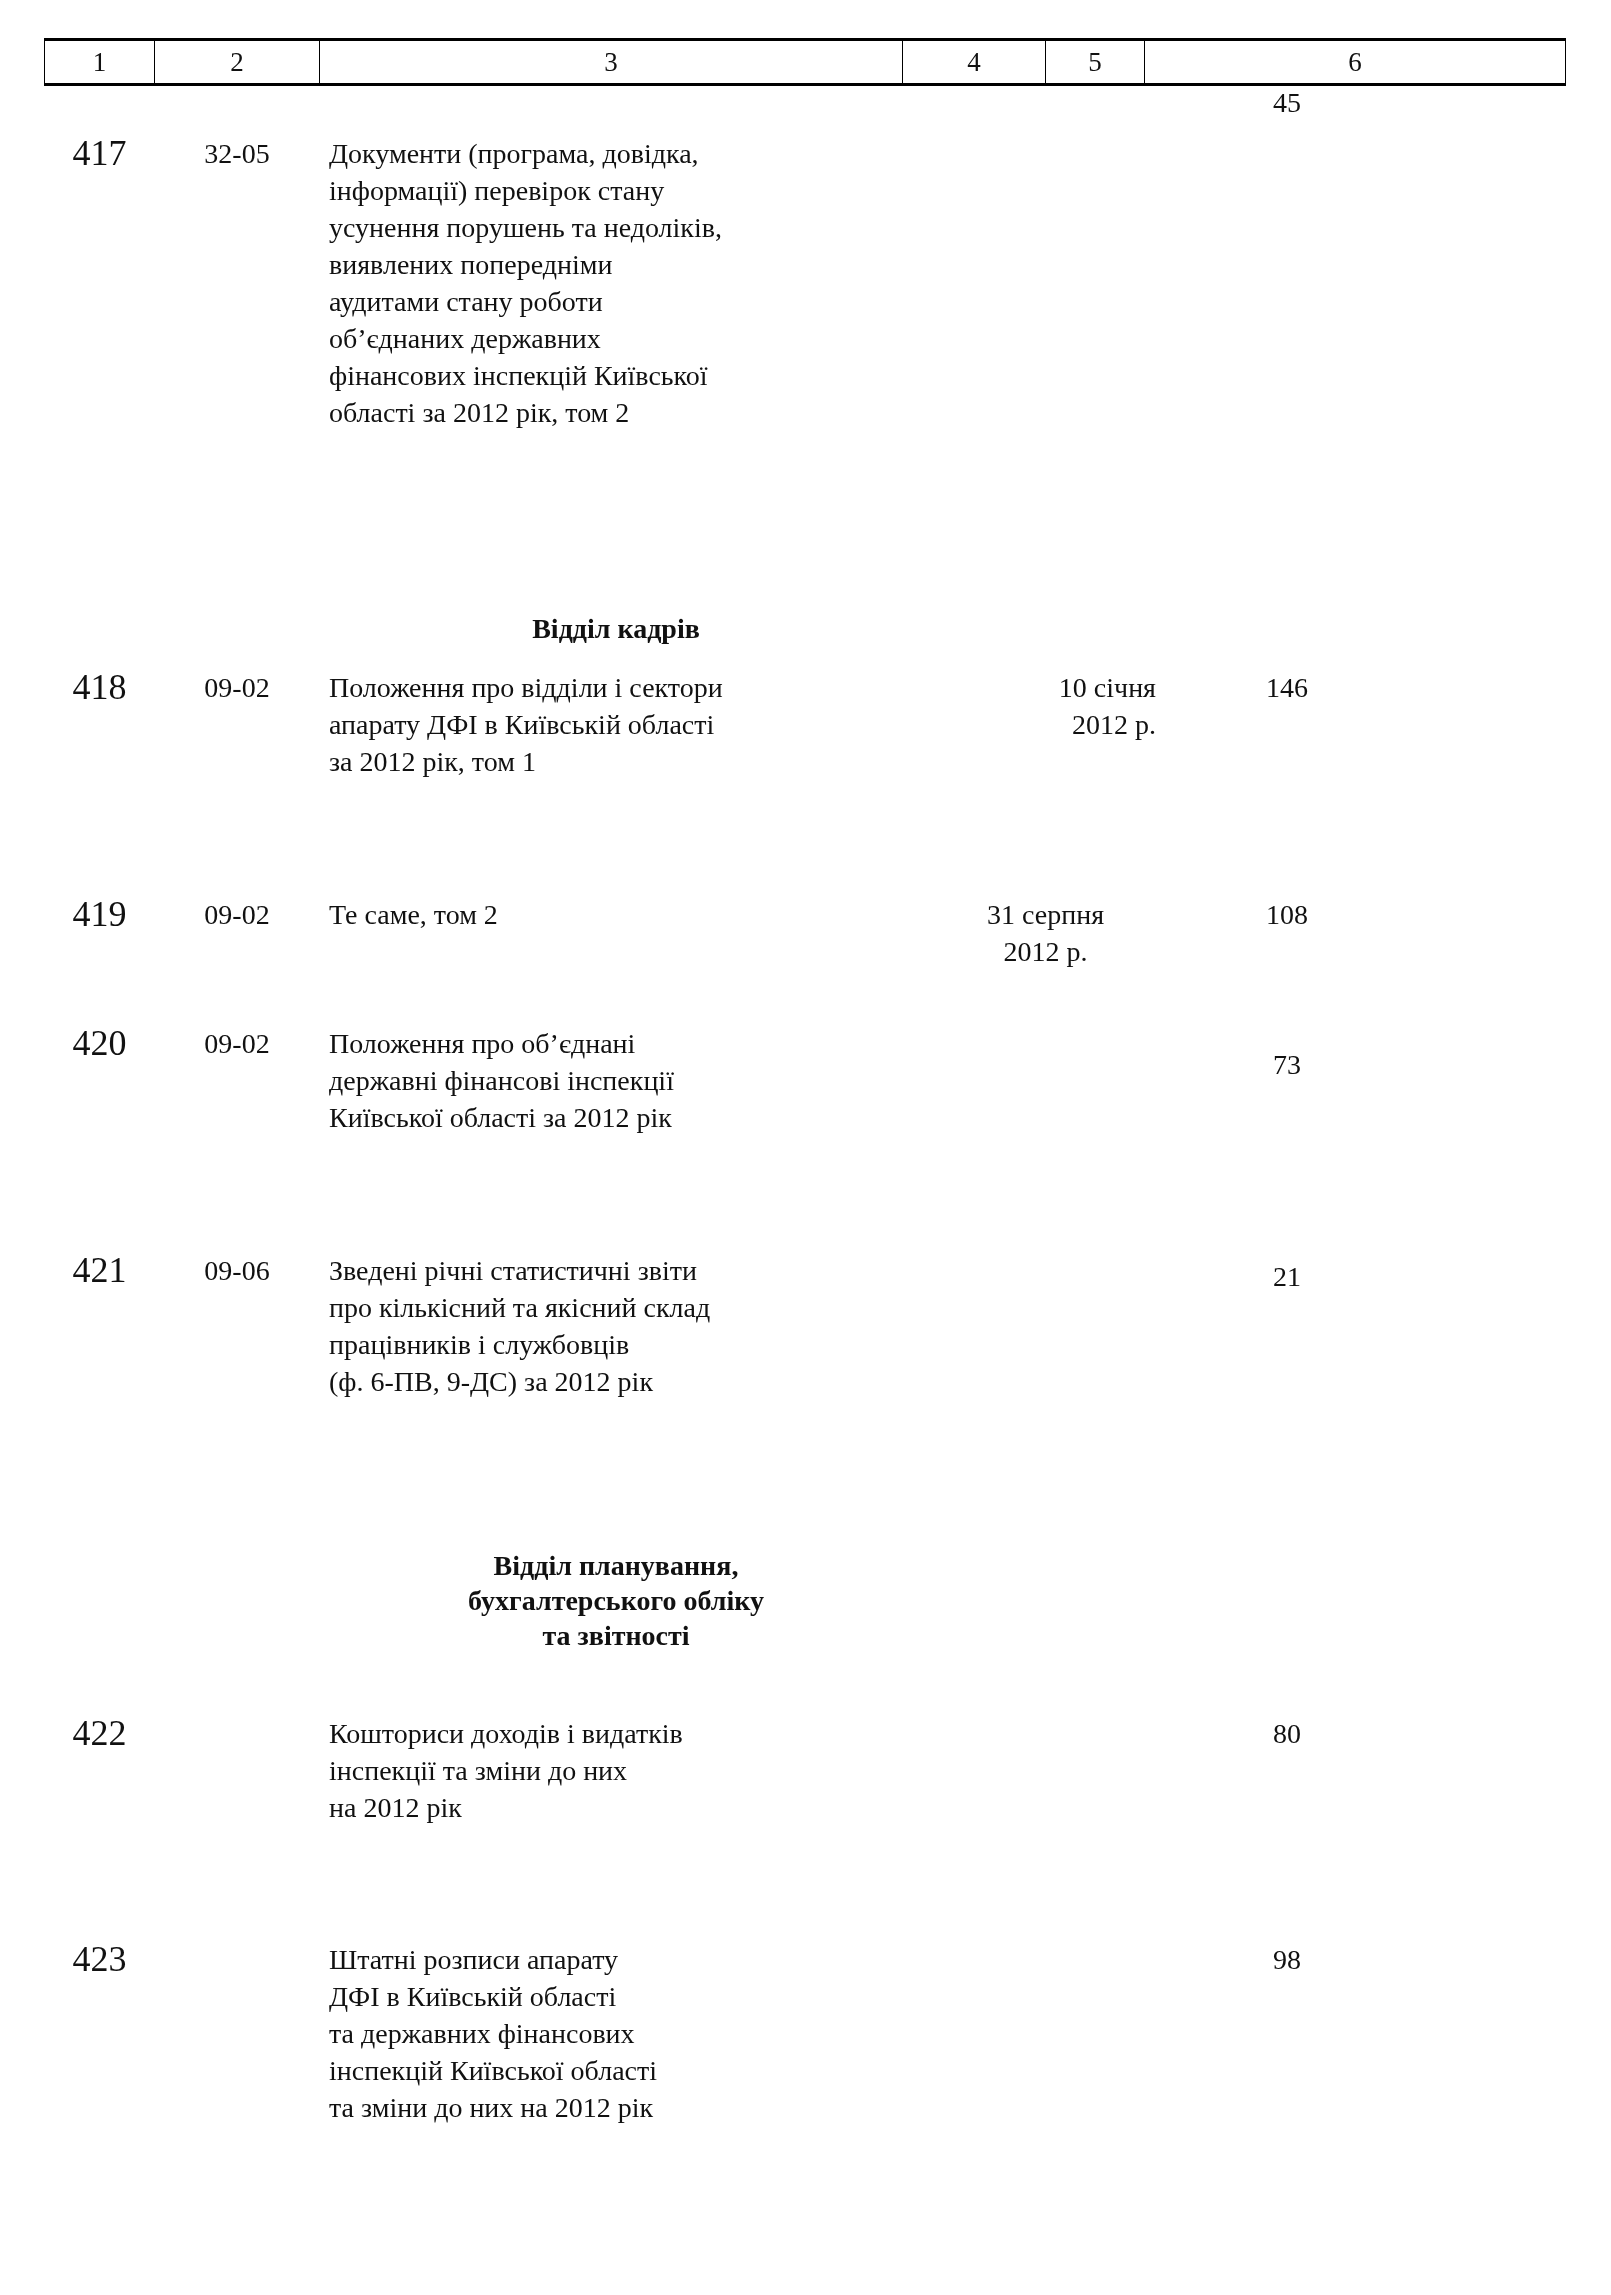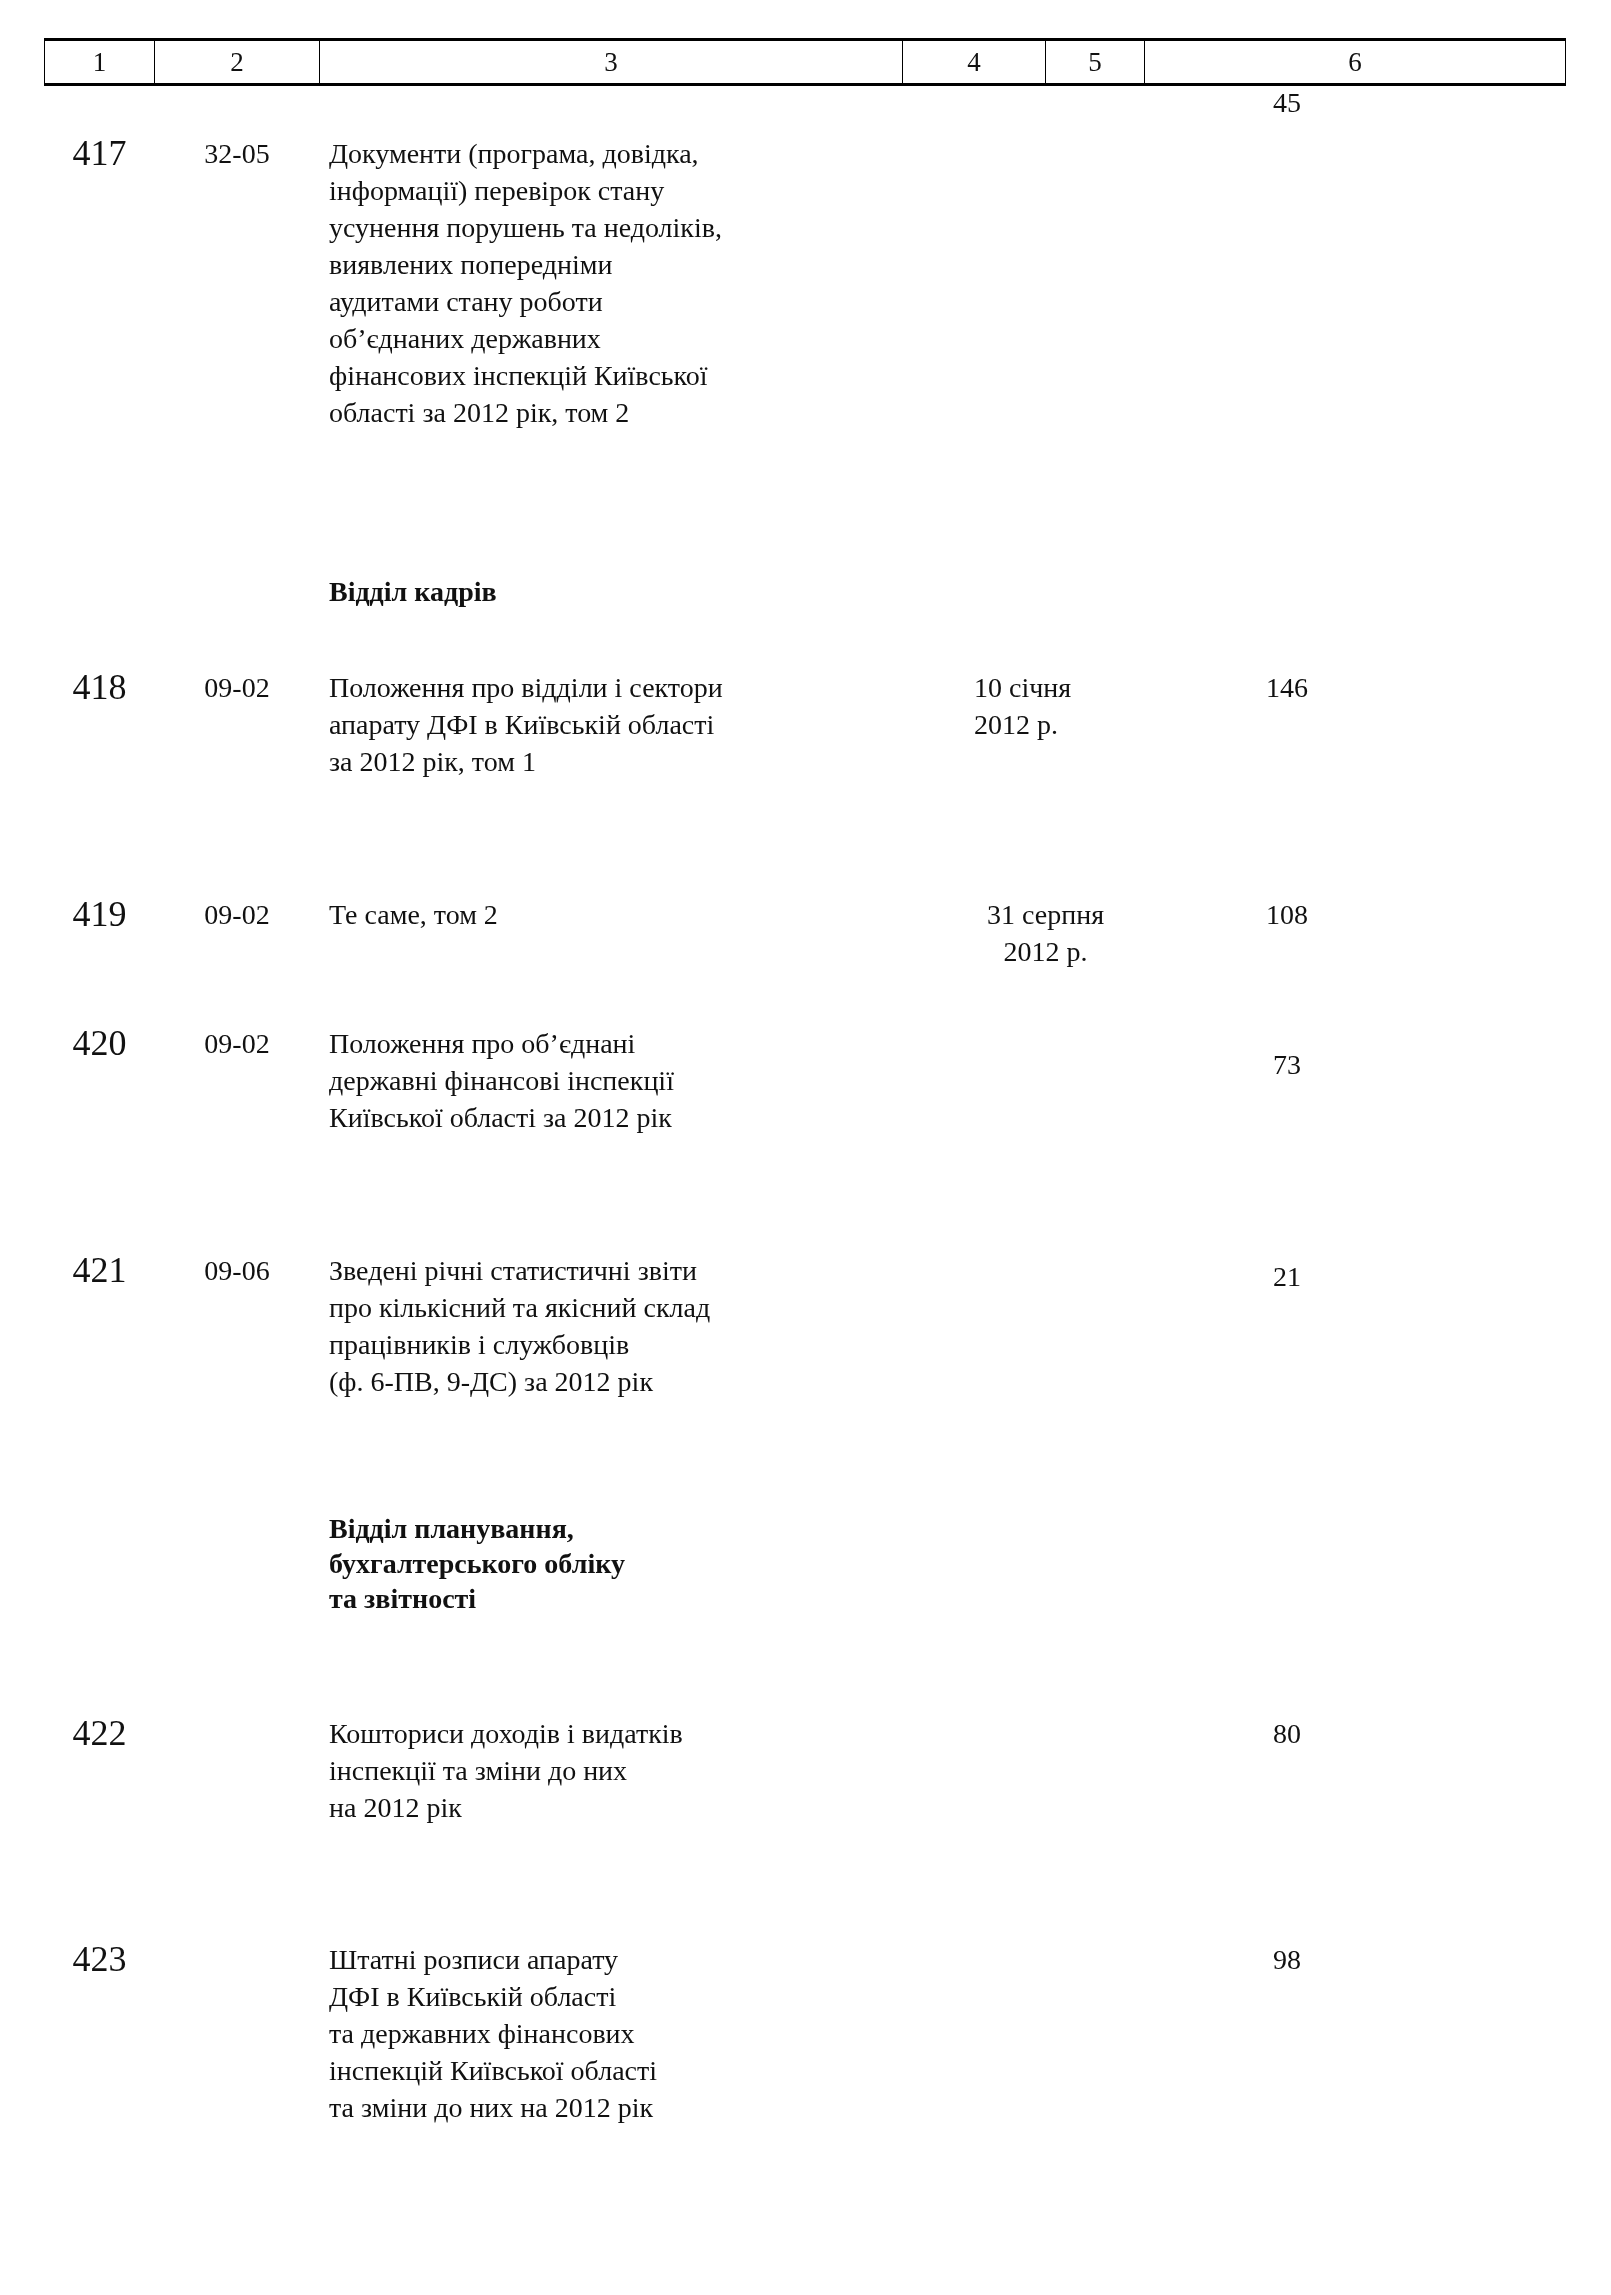--- a/index.html
+++ b/index.html
@@ -78,21 +78,21 @@
   .cell-title .ln { white-space: nowrap; display: block; }
 
   .cell-date {
     position: absolute;
     left: 960px;
     width: 182px;
     font-size: 28px;
     line-height: 37px;
     text-align: left;
   }
-  .cell-date .ln { white-space: nowrap; display: block; }
+  .cell-date .ln { white-space: nowrap; display: block; text-align: right; }
   .cell-date .ln.ctr { text-align: center; }
   .cell-date.ctr-all { text-align: center; }
 
   .cell-count {
     position: absolute;
     left: 1207px;
     width: 160px;
     text-align: center;
     font-size: 28px;
     line-height: 37px;
@@ -109,23 +109,25 @@
     font-size: 28px;
     line-height: 33px;
     white-space: nowrap;
   }
 
   
   .section-heading {
     position: absolute;
     left: 329px;
     width: 574px;
+    text-align: center;
     font-weight: bold;
     font-size: 28px;
     line-height: 35px;
+    margin-top: 37px;
   }
   .section-heading .ln { display: block; white-space: nowrap; }
 </style>
 </head>
 <body>
 
 <table class="col-header-table">
   <tbody>
       <tr>
     <td class="c1">1</td>

